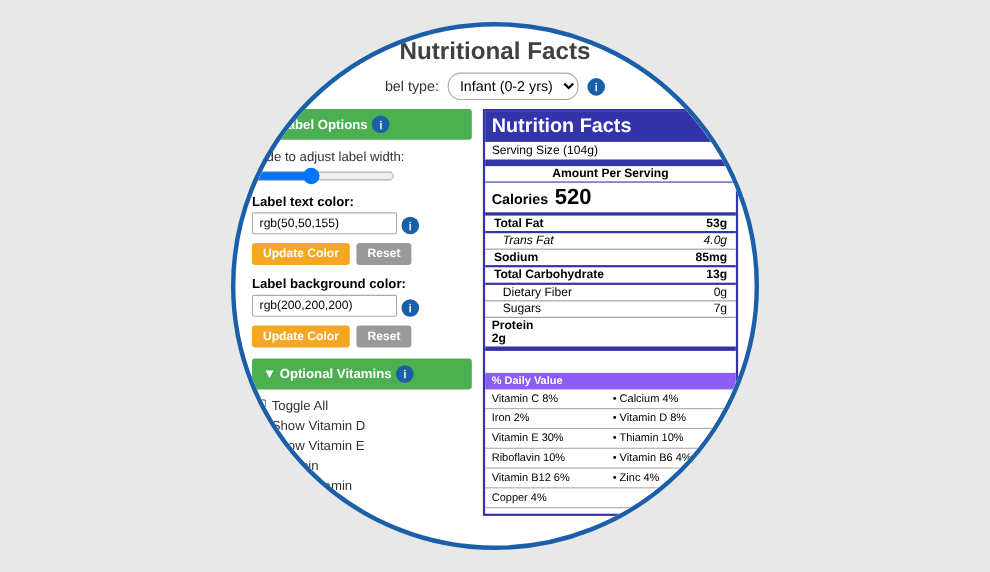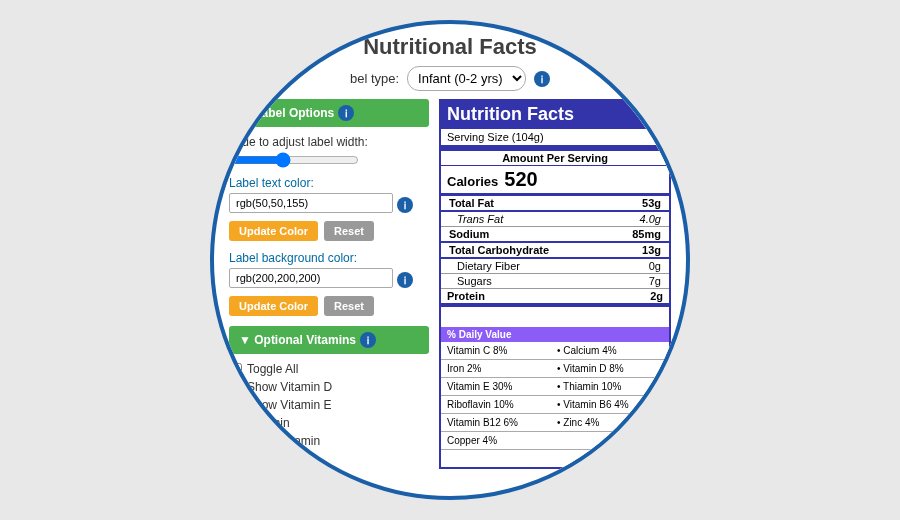--- a/index.html
+++ b/index.html
@@ -89,29 +89,30 @@
       cursor: pointer;
       width: 100%;
       text-align: left;
       margin-bottom: 8px;
       display: flex;
       align-items: center;
       gap: 4px;
     }
     .section-label {
       font-size: 12px;
-      color: #0369a1;
+      color: #000000;
       margin-bottom: 3px;
+      font-weight: bold;
     }
     .color-input {
       border: 1px solid #aaa;
       padding: 3px 6px;
       font-size: 11px;
       border-radius: 2px;
-      width: 164px;
+      width: 132px;
       margin-bottom: 4px;
       background: white;
     }
     .btn-row {
       display: flex;
       gap: 6px;
       margin-bottom: 10px;
     }
     .btn-orange {
       background: #f5a623;
@@ -214,20 +215,21 @@
     .nf-row.bold { font-weight: bold; border-bottom: 2px solid #3333aa; }
     .nf-row.indent { padding-left: 16px; font-style: italic; }
     .nf-row.indent2 { padding-left: 16px; }
     .nf-protein-row {
       display: flex;
       justify-content: space-between;
       padding: 1px 6px;
       font-size: 11px;
       border-bottom: 4px solid #3333aa;
       font-weight: bold;
+      flex-direction: column;
     }
     .nf-daily-header {
       background: #8b5cf6;
       color: white;
       font-size: 10px;
       font-weight: bold;
       padding: 2px 6px;
       margin-top: 20px;
     }
     .nf-dv-grid {

